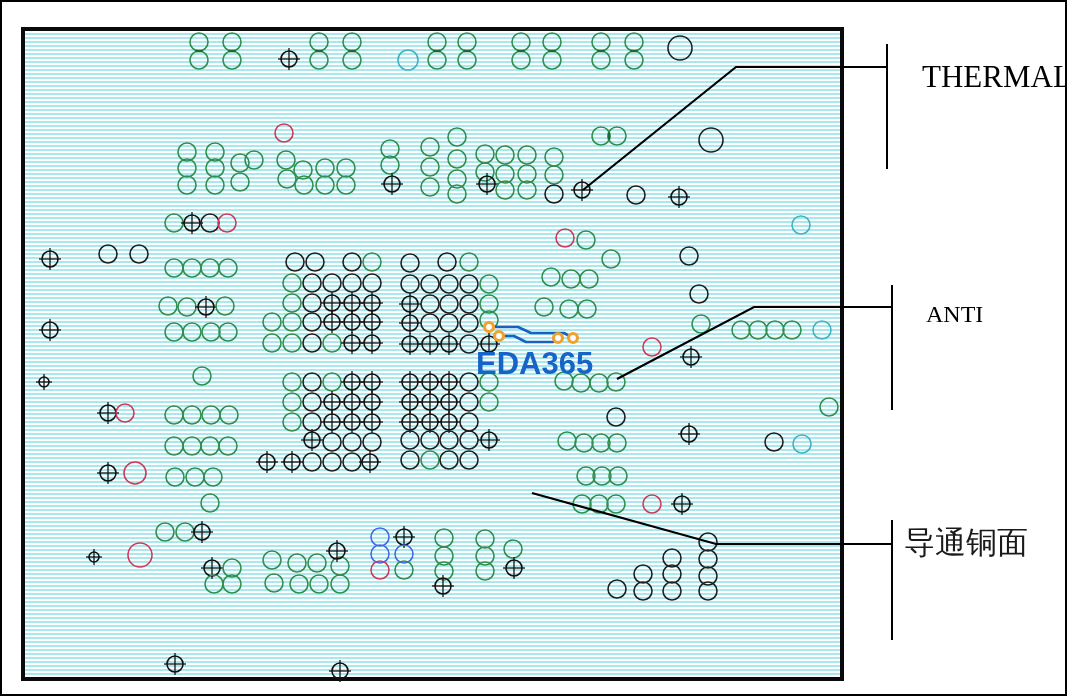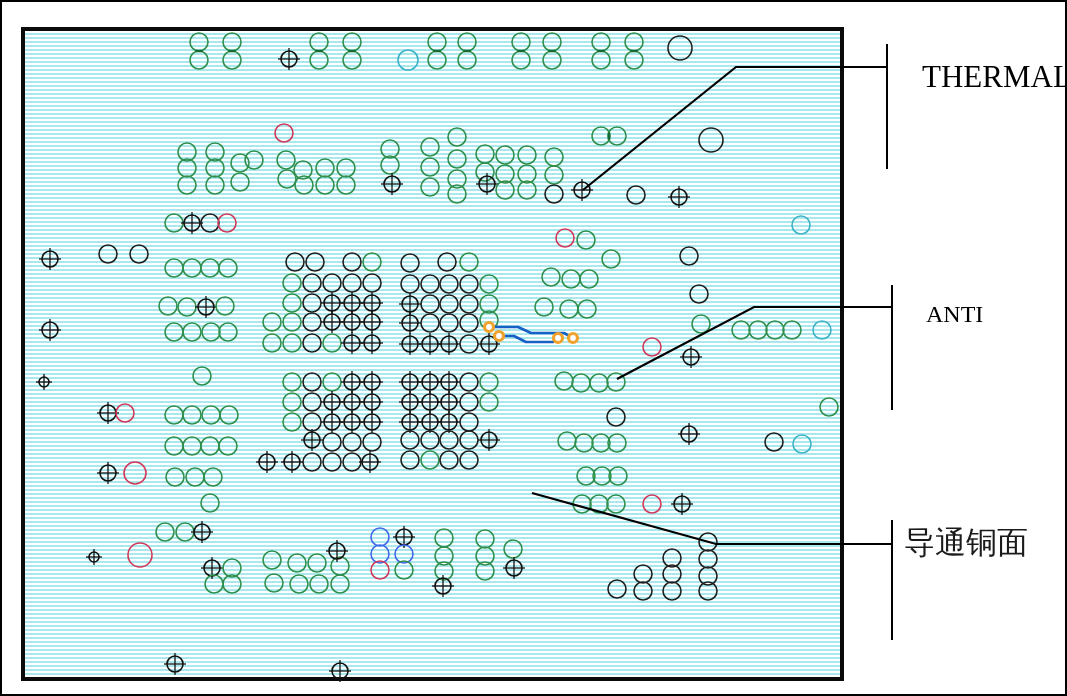--- a/index.html
+++ b/index.html
@@ -448,16 +448,17 @@
       <circle cx="497" cy="334" r="4.5" fill="#ffffff" stroke="#f0a22c" stroke-width="3.2"></circle>
       <circle cx="556" cy="336" r="4.5" fill="#ffffff" stroke="#f0a22c" stroke-width="3.2"></circle>
       <circle cx="571" cy="336" r="4.5" fill="#ffffff" stroke="#f0a22c" stroke-width="3.2"></circle>
       <polyline points="581,188 734,65 885,65" fill="none" stroke="#000000" stroke-width="2.2" stroke-linejoin="miter"></polyline>
       <line x1="885" y1="42" x2="885" y2="167" stroke="#000000" stroke-width="2"></line>
       <polyline points="615,377 752,305 890,305" fill="none" stroke="#000000" stroke-width="2.2" stroke-linejoin="miter"></polyline>
       <line x1="890" y1="283" x2="890" y2="408" stroke="#000000" stroke-width="2"></line>
       <polyline points="530,491 714,542 890,542" fill="none" stroke="#000000" stroke-width="2.2" stroke-linejoin="miter"></polyline>
       <line x1="890" y1="518" x2="890" y2="638" stroke="#000000" stroke-width="2"></line>
     </svg>
+  <div class="watermark">EDA365</div>
   <div class="label label-thermal">THERMAL</div>
   <div class="label label-anti">ANTI</div>
   <div class="label label-copper">导通铜面</div>
 </div>
 
 </body></html>

